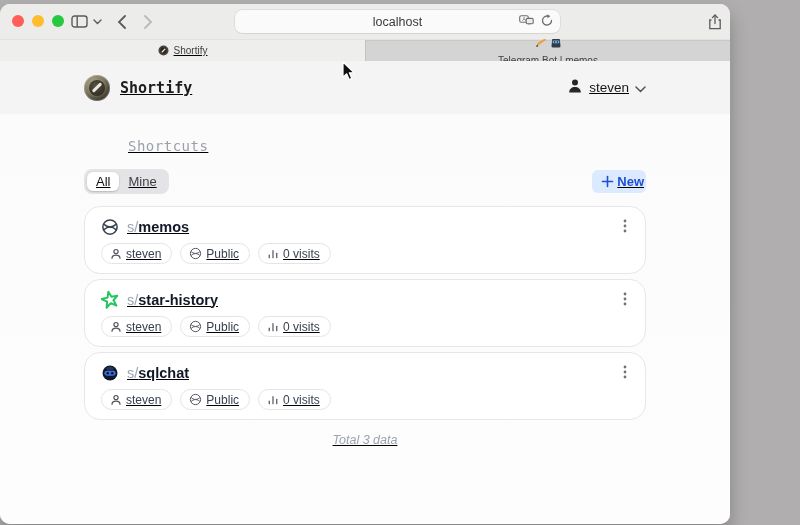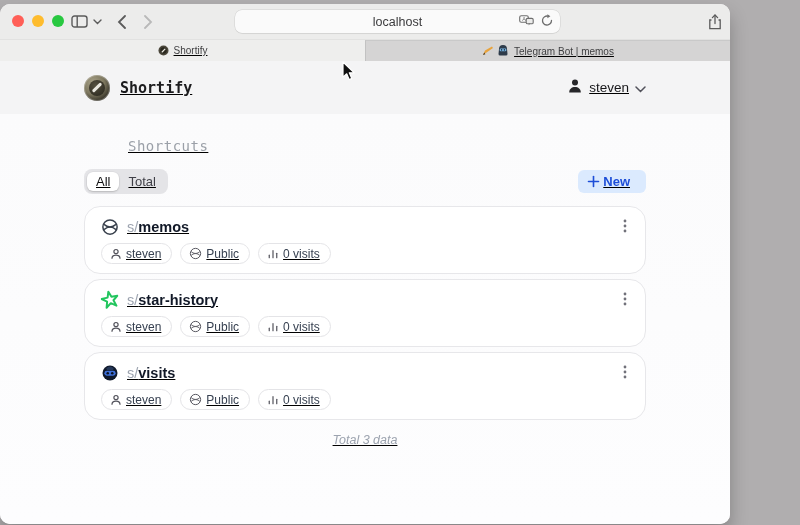--- a/index.html
+++ b/index.html
@@ -21,21 +21,21 @@
   .addressbar { position:absolute; left:235px; top:6px; width:325px; height:23px; background:#fafafa;
     border-radius:7px; box-shadow:0 0 0 0.5px rgba(0,0,0,.12), 0 1px 1px rgba(0,0,0,.04);
     display:flex; align-items:center; justify-content:center; font-size:12.5px; color:#3a3a3c; }
   .addr-icons { position:absolute; right:7px; top:0; height:23px; display:flex; align-items:center; gap:7px; color:#6e6e6e; }
 
   
   .tabbar { height:22px; display:flex; flex:none; border-top:1px solid #e2e2e1; }
   .tab { width:50%; display:flex; align-items:center; justify-content:center; gap:5px;
     font-size:10px; color:#3f3f41; }
   .tab.active { background:#eeeeed; }
-  .tab.inactive { background:#d5d4d4; border-left:1px solid #c2c2c2; border-top:1px solid #c9c9c9; }
+  .tab.inactive { background:#d5d4d4; border-left:1px solid #c2c2c2; border-top:1px solid #c9c9c9;flex-direction:column; }
   .tab-favicons { display:flex; align-items:center; gap:3px; }
 
   
   .app-header { height:53px; background:#f4f4f5; flex:none; display:flex; align-items:center;
     justify-content:space-between; padding:0 84px; }
   .brand { display:flex; align-items:center; gap:10px; cursor:pointer; }
   .logo { width:26px; height:26px; border-radius:50%;
     background:radial-gradient(circle at 35% 30%, #a9a288 0%, #7d775f 45%, #3a372c 75%, #23211a 100%);
     position:relative; box-shadow:inset 0 0 0 1px rgba(255,255,255,.25); }
   .logo::before { content:""; position:absolute; left:5px; top:5px; width:16px; height:16px; border-radius:50%;
@@ -49,21 +49,21 @@
   
   .main { flex:1; background:linear-gradient(#fbfbfc, #fdfdfe); padding:24px 84px 0; position:relative; }
   .section-title { font-family:"DejaVu Sans Mono", monospace; font-size:14px; font-weight:500;
     color:#9ba0a8; letter-spacing:.5px;margin-left:44px; }
   .controls { margin-top:15px; display:flex; align-items:center; justify-content:space-between; }
   .segmented { display:flex; background:#e4e4e7; border-radius:8px; padding:3px; }
   .seg-item { font-size:13px; padding:2px 9px; border-radius:6px; color:#3f3f46; cursor:pointer; }
   .seg-item.selected { background:#ffffff; color:#111113; font-weight:500;
     box-shadow:0 1px 2px rgba(0,0,0,.18), 0 0 0 0.5px rgba(0,0,0,.04); }
   .new-btn { display:flex; align-items:center; gap:3px; background:#dbeafe; color:#1d4ed8;
-    font-size:13px; font-weight:bold; padding:4px 16px 4px 9px; border-radius:6px; border:none; cursor:pointer; }
+    font-size:13px; font-weight:bold; padding:4px 2px 4px 9px; border-radius:6px; border:none; cursor:pointer; }
   .new-btn svg { display:block; }
 
   .cards { margin-top:12px; }
   .card { background:#ffffff; border:1px solid #e7e7ea; border-radius:16px; padding:10px 16px 9px;
     margin-bottom:5px; position:relative; cursor:pointer; }
   .card-title { display:flex; align-items:center; gap:8px; height:19px; }
   .favicon { width:18px; height:18px; flex:none; display:flex; align-items:center; justify-content:center; }
   .title-text { font-size:14.5px; color:#111827; font-weight:bold; }
   .title-prefix { color:#9ca3af; font-weight:normal; }
   .badges { display:flex; gap:8px; margin-top:7px; }
@@ -203,21 +203,21 @@
       </span>
     </div>
   </div>
 
   <div class="main">
     <div class="section-title">Shortcuts</div>
 
     <div class="controls">
       <div class="segmented">
         <span class="seg-item selected">All</span>
-        <span class="seg-item">Total</span>
+        <span class="seg-item">Mine</span>
       </div>
       <button class="new-btn">
         <svg width="13" height="13" viewBox="0 0 13 13" stroke="#1d4ed8" stroke-width="1.6" stroke-linecap="round">
           <line x1="6.5" y1="1.5" x2="6.5" y2="11.5"></line>
             <line x1="1.5" y1="6.5" x2="11.5" y2="6.5"></line>
         </svg>
         <span>New</span>
       </button>
     </div>
 
@@ -315,21 +315,21 @@
         <div class="card-title">
           <span class="favicon">
             <svg width="18" height="18" viewBox="0 0 24 24">
               <circle cx="12" cy="12" r="10" fill="#10192b"></circle>
               <rect x="4.5" y="9" width="15" height="6.5" rx="3.2" fill="#3d6fd8"></rect>
               <circle cx="9" cy="12.2" r="1.7" fill="#0c1322"></circle>
                 <circle cx="15" cy="12.2" r="1.7" fill="#0c1322"></circle>
               <path d="M7 5.5 A8 8 0 0 1 17 5.5 L16 8 H8 Z" fill="#233657"></path>
             </svg>
           </span>
-          <span class="title-text"><span class="title-prefix">s/</span><span>visits</span></span>
+          <span class="title-text"><span class="title-prefix">s/</span><span>sqlchat</span></span>
         </div>
         <div class="badges">
           <span class="badge">
             <svg width="12" height="12" viewBox="0 0 16 16" fill="none" stroke="currentColor" stroke-width="1.6">
               <circle cx="8" cy="4.8" r="2.8"></circle>
                 <path d="M2.6 14.2 C2.6 11.2 5 9.4 8 9.4 C11 9.4 13.4 11.2 13.4 14.2"></path>
             </svg>
             <span>steven</span>
           </span>
           <span class="badge">

